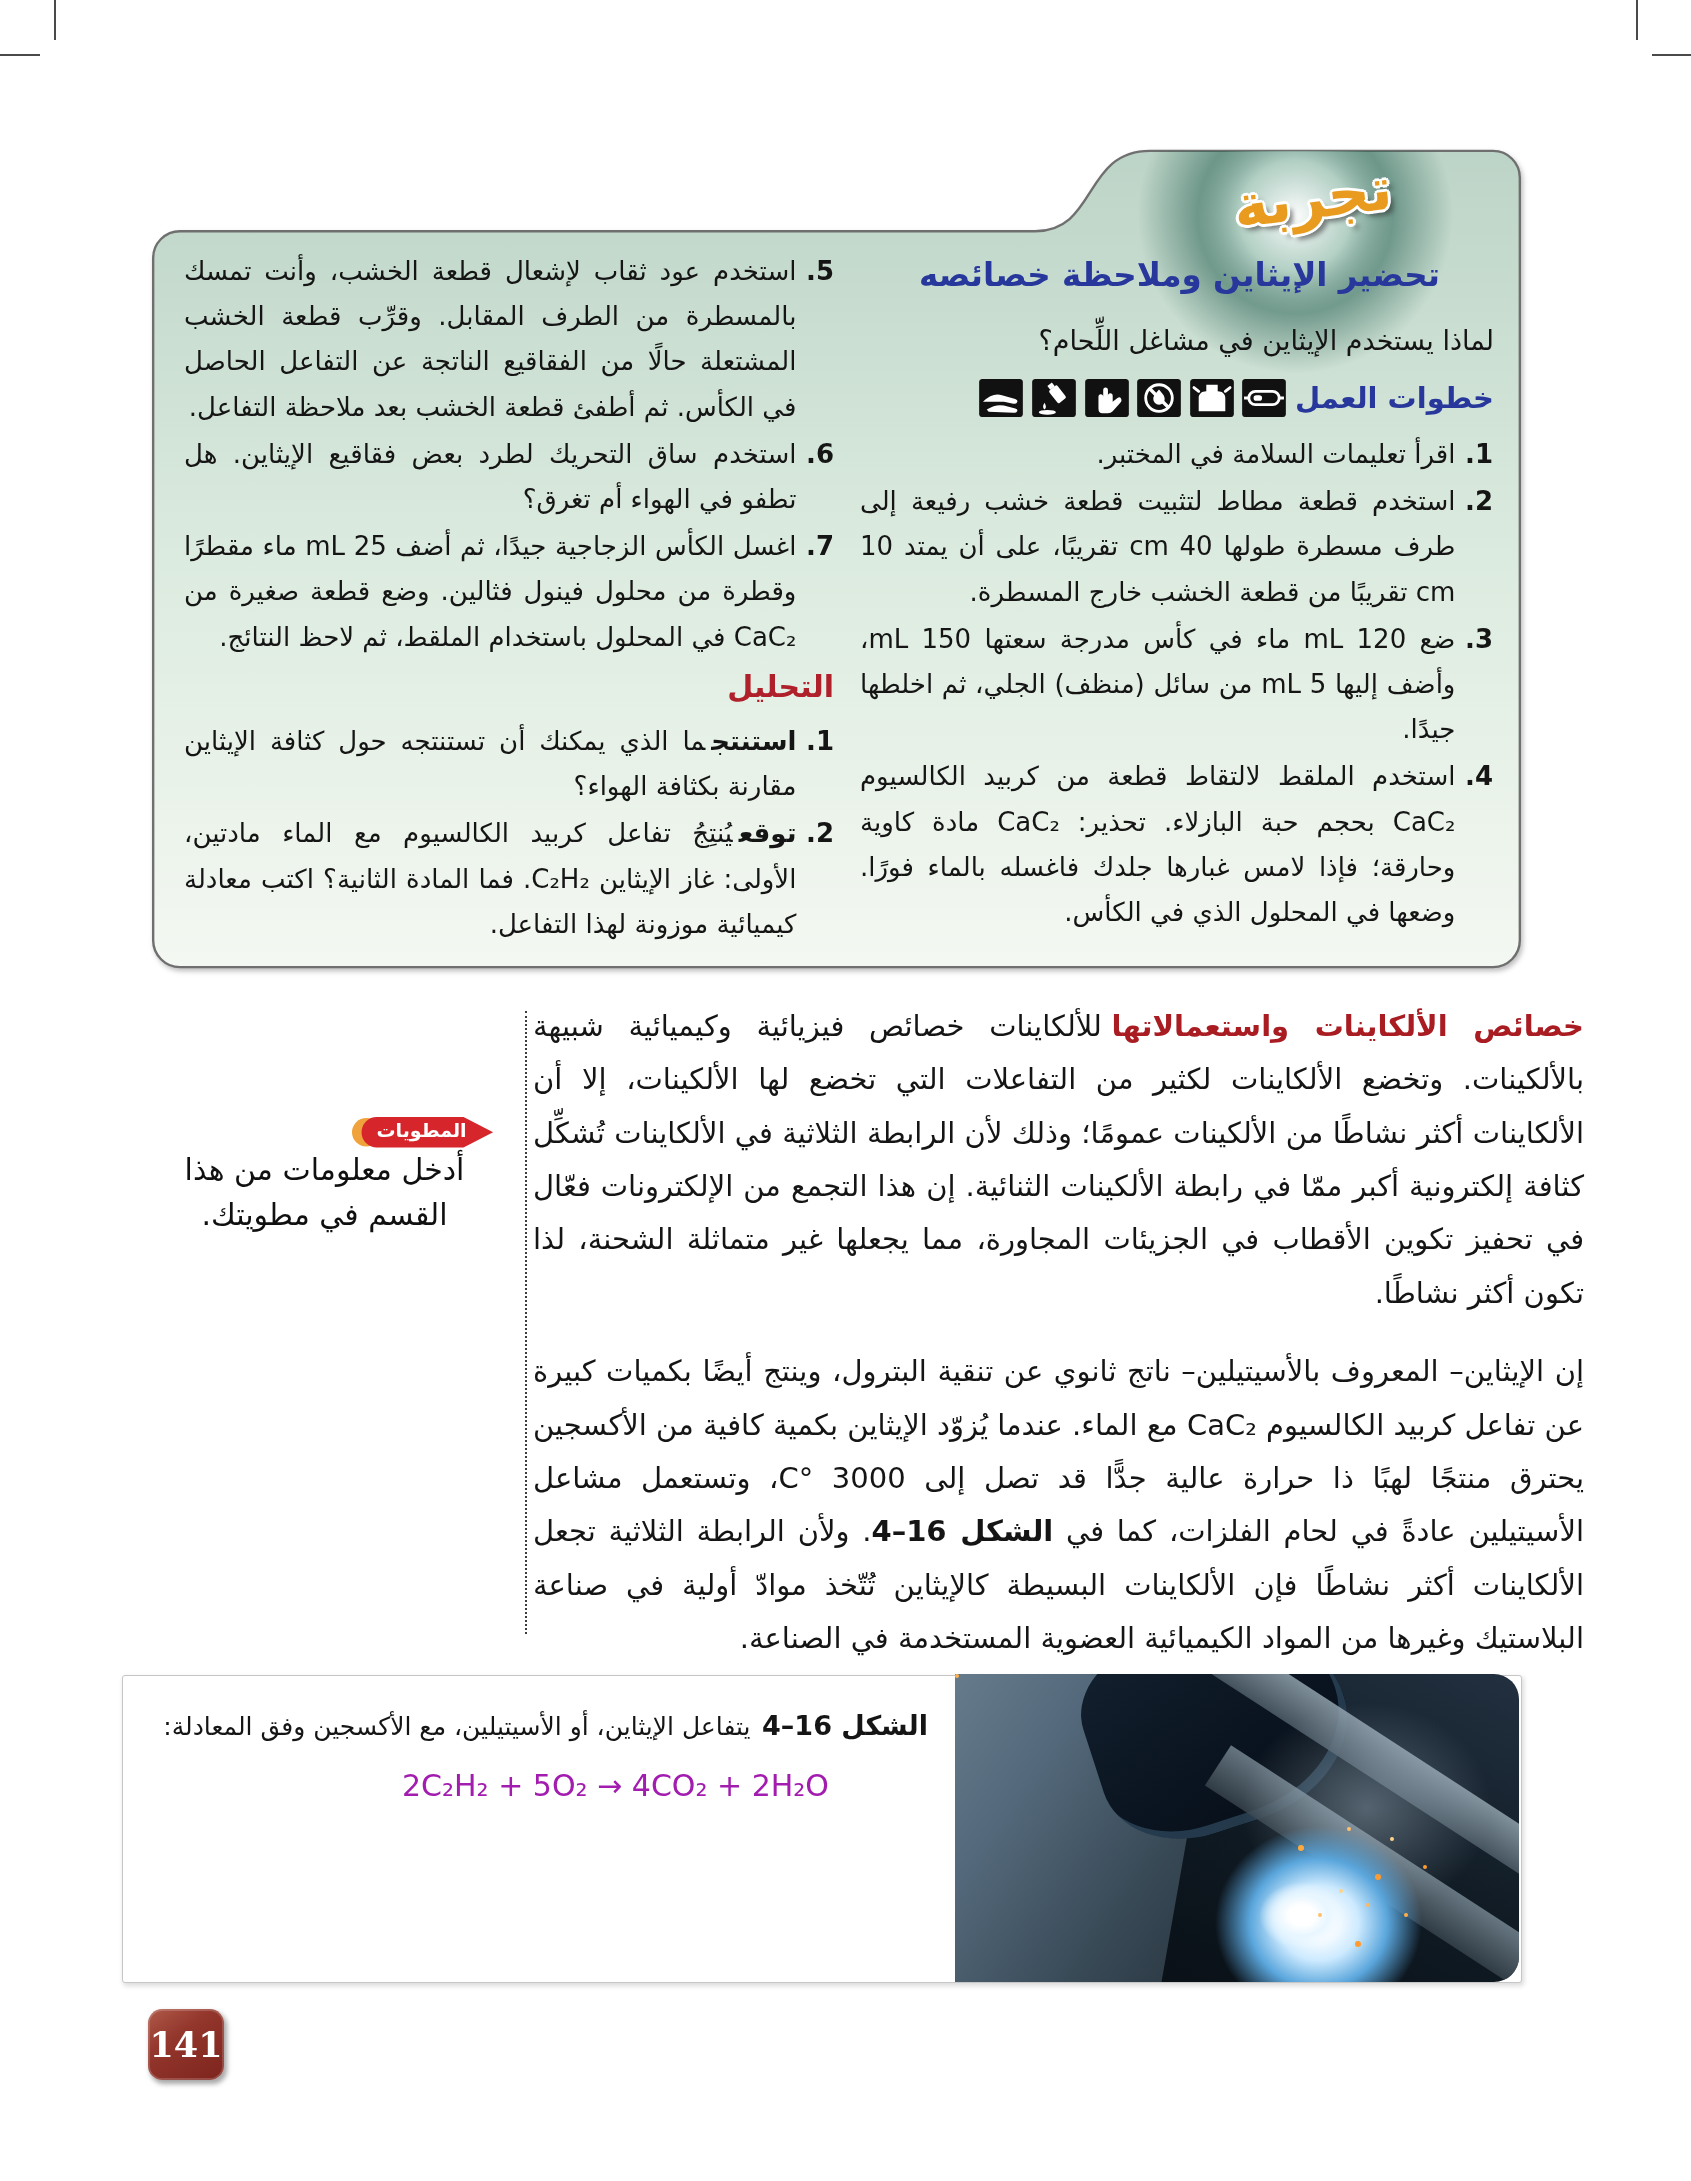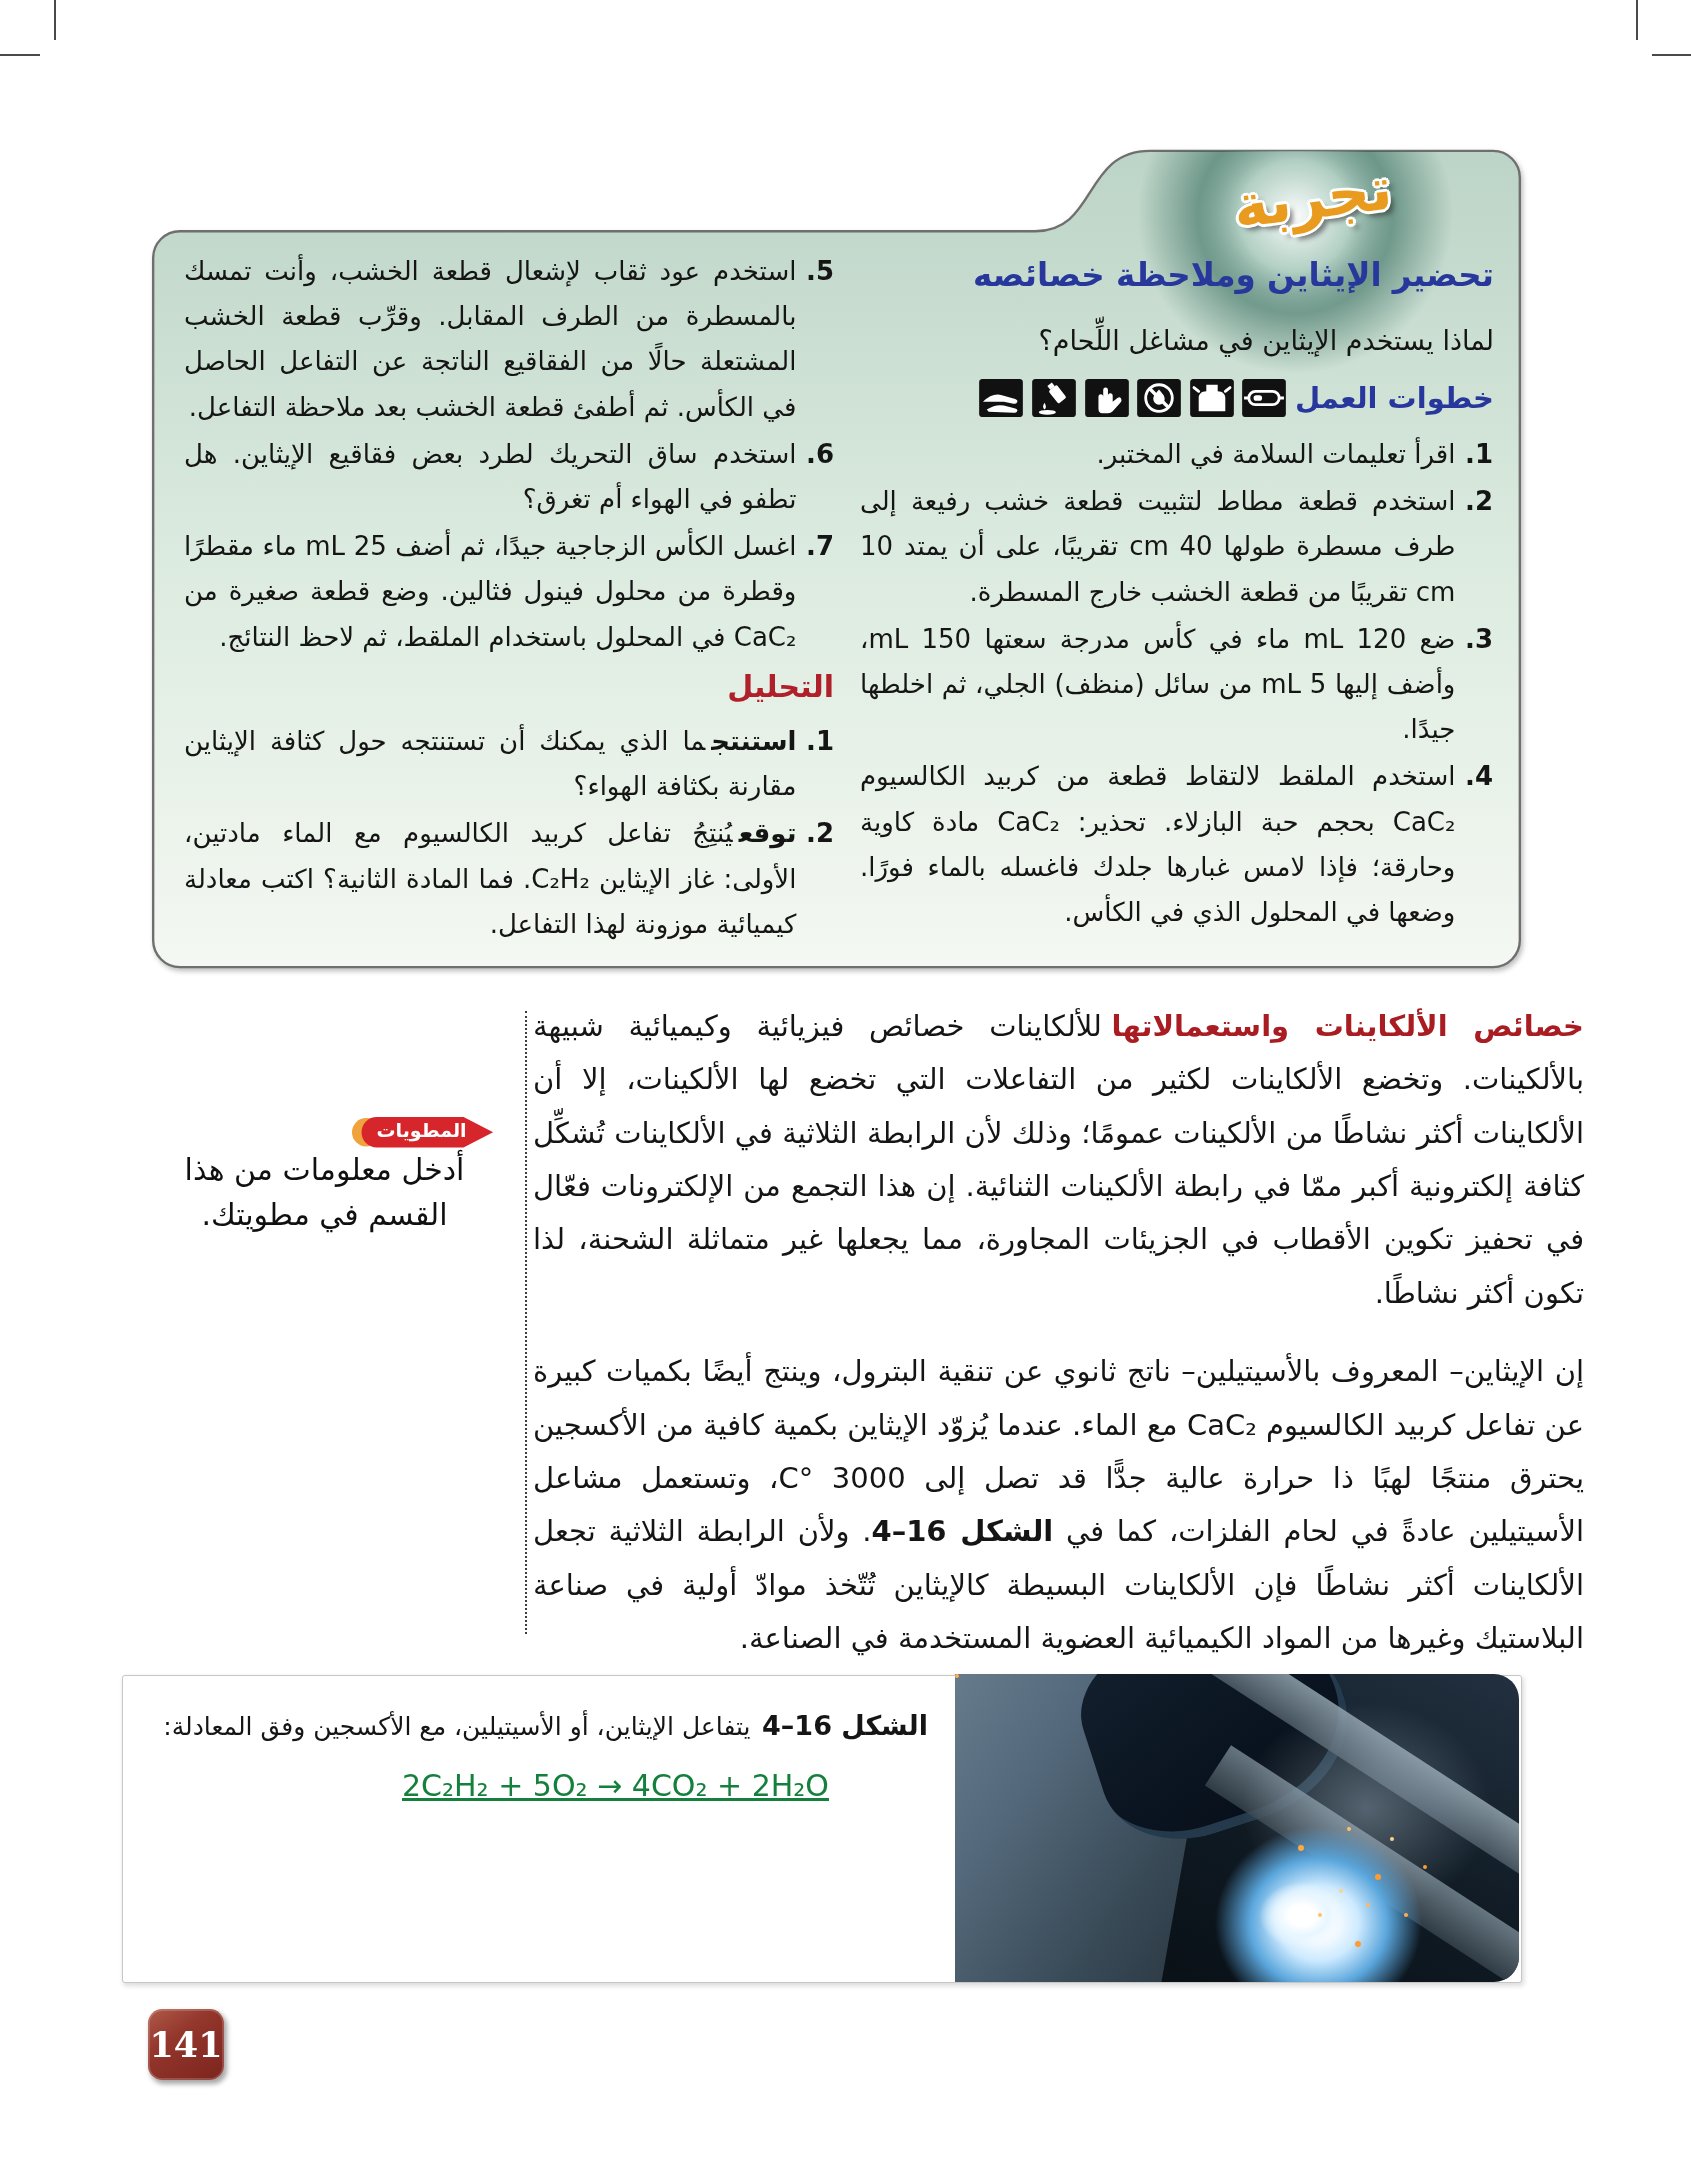--- a/index.html
+++ b/index.html
@@ -10,21 +10,21 @@
   
   .mark{position:absolute;background:#4a4a4a;}
   
   .card-svg{position:absolute;left:151px;top:149px;filter:drop-shadow(2.9px 3.8px 2.9px rgba(0,0,0,.25));}
   .logo{
     position:absolute;left:1212px;top:163px;width:201px;text-align:center;
     font-size:59px;font-weight:bold;color:#e89b1e;transform:rotate(-7deg);
     text-shadow:-1.9px -1.9px 0 #fff,1.9px -1.9px 0 #fff,-1.9px 1.9px 0 #fff,1.9px 1.9px 0 #fff,
                 0 -2.9px 0 #fff,0 2.9px 0 #fff,-2.9px 0 0 #fff,2.9px 0 0 #fff,4.8px 5.7px 4.8px rgba(40,40,40,.55);
   }
-  .exp-title{position:absolute;left:865px;top:256px;width:629px;direction:rtl;text-align:right;
+  .exp-title{position:absolute;left:865px;top:256px;width:629px;direction:rtl;text-align:center;
     font-size:32.5px;font-weight:bold;color:#27379b;}
   .exp-question{position:absolute;left:865px;top:325px;width:629px;direction:rtl;text-align:right;font-size:27px;}
   .work-row{position:absolute;left:858px;top:379px;width:636px;display:flex;direction:rtl;align-items:center;gap:8.6px;}
   .work-head{font-size:29px;font-weight:bold;color:#27379b;white-space:nowrap;}
   .sicon{width:44px;height:38px;border-radius:2.9px;display:block;}
   .col{position:absolute;direction:rtl;font-size:26px;line-height:1.74;text-align:justify;}
   .col .step{display:flex;gap:9.6px;direction:rtl;margin-bottom:1.9px;}
   .col .num{font-weight:bold;white-space:nowrap;}
   .col .txt{flex:1;text-align:justify;text-align-last:right;}
   .kw{font-weight:bold;margin-left:6px;}
@@ -40,22 +40,22 @@
   .fold-tab{position:absolute;left:352px;top:1116px;}
   .fold-tab .tab-label{position:absolute;left:17px;top:2.9px;width:105px;text-align:center;color:#fff;
     font-size:19px;font-weight:bold;direction:rtl;}
   .fold-note{position:absolute;left:163px;top:1147px;width:323px;direction:rtl;text-align:center;
     font-size:30px;line-height:1.5;color:#101010;}
   
   .figure-box{position:absolute;left:122px;top:1675px;width:1398px;height:306px;background:#fff;
     border:1.9px solid #c6c6c6;border-radius:3px;box-shadow:1.9px 2.9px 4.8px rgba(0,0,0,.14);}
   .fig-line1{position:absolute;right:593px;top:34px;direction:rtl;white-space:nowrap;font-size:25px;}
   .fig-line1 b{font-size:27px;margin-left:11.5px;}
-  .fig-eq{position:absolute;left:279px;top:92px;direction:ltr;font-size:30px;color:#15803d;
-    font-family:"DejaVu Sans", sans-serif;white-space:nowrap;text-decoration:underline;}
+  .fig-eq{position:absolute;left:279px;top:92px;direction:ltr;font-size:30px;color:#a21caf;
+    font-family:"DejaVu Sans", sans-serif;white-space:nowrap;}
   .fig-line3{position:absolute;left:124px;top:140px;direction:rtl;white-space:nowrap;font-size:25px;}
   
   .photo{position:absolute;left:832px;top:-1.9px;width:564px;height:308px;overflow:hidden;
     border-radius:0 25px 25px 0;background:linear-gradient(205deg,#223040 0%,#101b24 45%,#070c11 100%);}
   .jacket{position:absolute;left:-57px;top:-29px;width:287px;height:382px;transform:rotate(10deg);
     background:linear-gradient(115deg,#6d8292 0%,#53687a 40%,#394a57 75%,#2a3842 100%);border-radius:38px;}
   .helmet{position:absolute;left:134px;top:-48px;width:258px;height:201px;transform:rotate(-18deg);
     background:linear-gradient(160deg,#13202e 0%,#0a1420 60%,#060d15 100%);border-radius:34% 60% 50% 40%;
     box-shadow:inset -5.7px -9.6px 0 rgba(120,180,220,.25);}
   .beam1{position:absolute;right:-67px;top:67px;width:401px;height:42px;transform:rotate(33deg);

